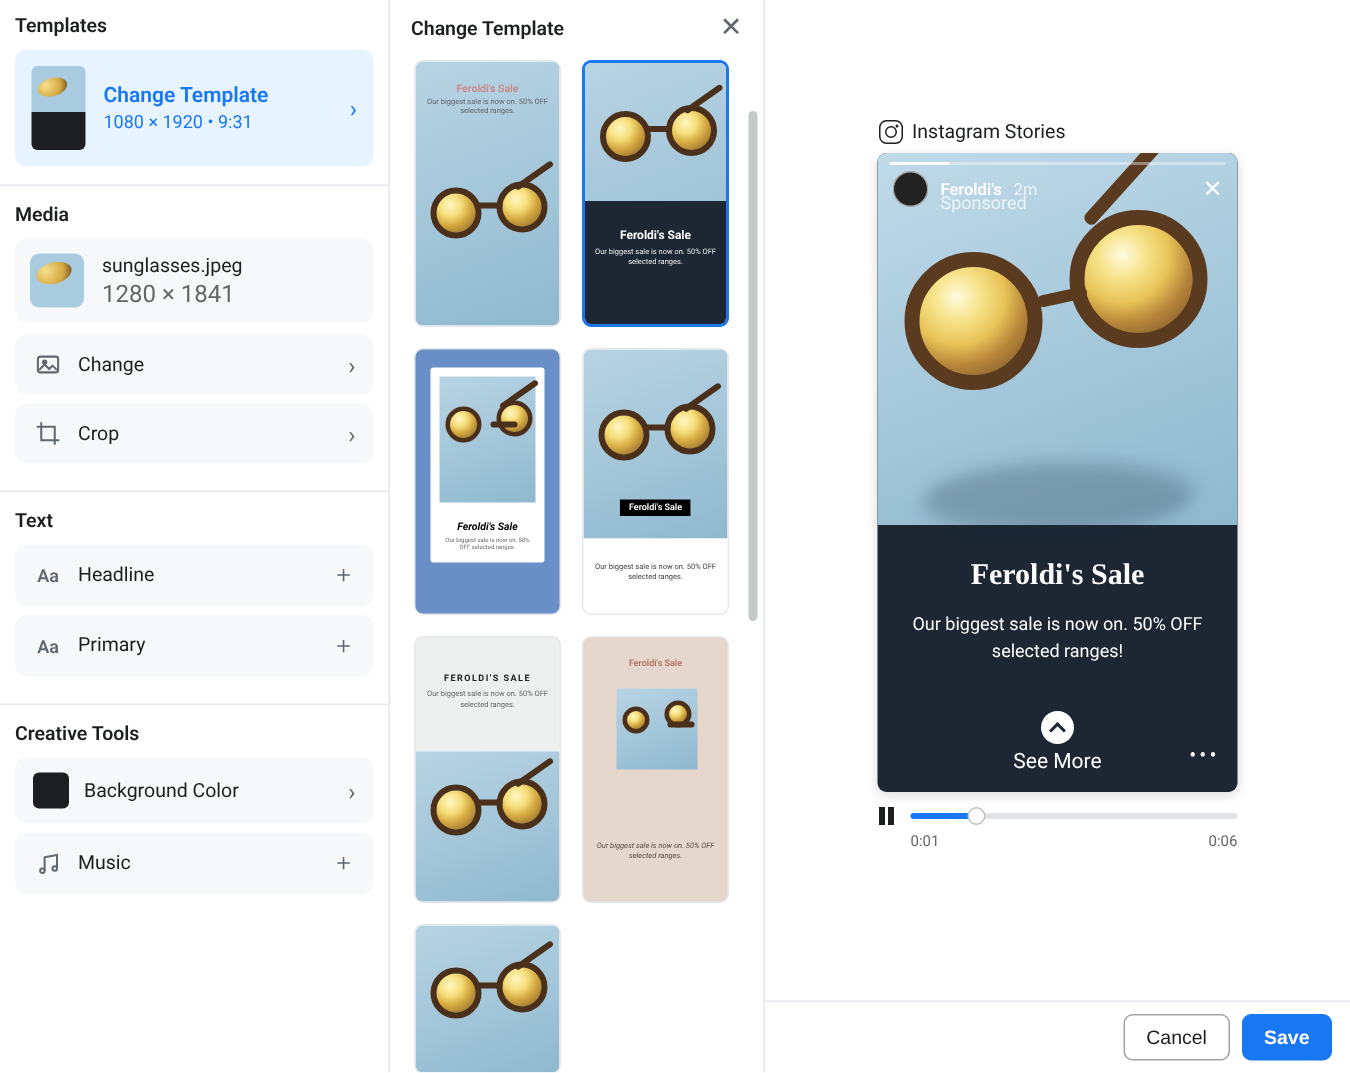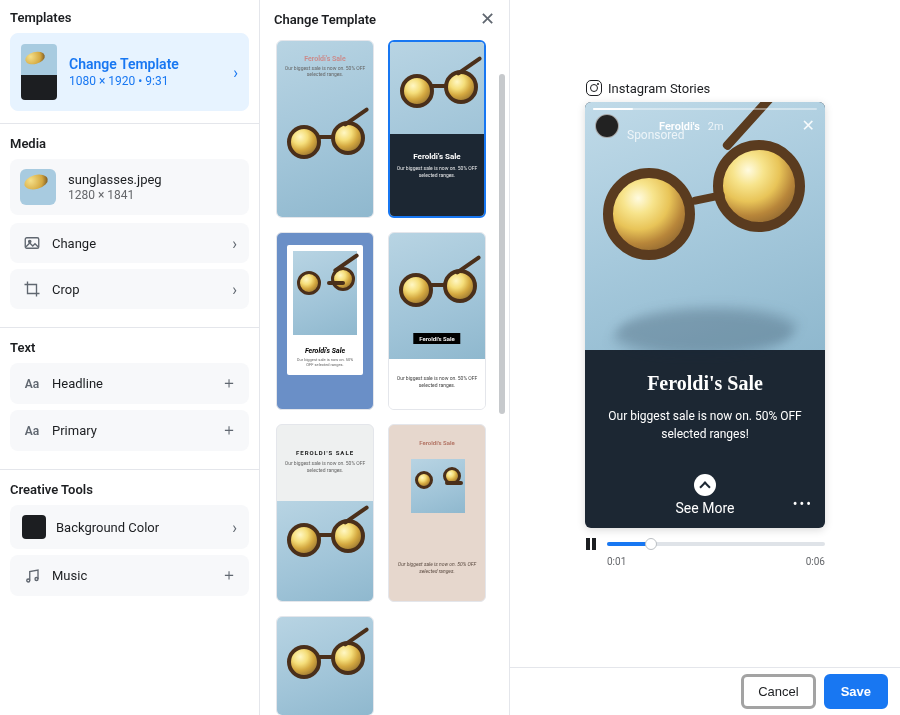--- a/index.html
+++ b/index.html
@@ -18,21 +18,21 @@
   .template-thumb::after { content: ""; position: absolute; top: 8px; left: 4px; width: 20px; height: 12px; border-radius: 50%; background: radial-gradient(circle at 30% 30%, #f5e08a, #d4a840 60%, #5a3b1a 100%); transform: rotate(-15deg); }
   .template-info { flex: 1; }
   .template-info .title { color: #1877f2; font-weight: 600; font-size: 14px; }
   .template-info .sub { color: #1877f2; font-size: 12px; margin-top: 2px; }
   .chev { color: #1877f2; font-size: 16px; }
 
   .media-card { background: #f7f8fa; border-radius: 8px; padding: 10px; display: flex; align-items: center; gap: 12px; margin-bottom: 8px; }
   .media-thumb { width: 36px; height: 36px; border-radius: 6px; background: #a8cbe0; position: relative; overflow: hidden; }
   .media-thumb::after { content: ""; position: absolute; top: 6px; left: 4px; width: 24px; height: 14px; border-radius: 50%; background: radial-gradient(circle at 30% 30%, #f5e08a, #d4a840 60%, #5a3b1a 100%); transform: rotate(-15deg); }
   .media-info .name { font-size: 13px; color: #1c1e21; }
-  .media-info .dim { font-size: 12px; color: #65676b; margin-top: 1px; }
+  .media-info .dim { font-size: 16px; color: #65676b; margin-top: 1px; }
 
   .row-btn { background: #f7f8fa; border-radius: 8px; padding: 10px 12px; display: flex; align-items: center; gap: 10px; cursor: pointer; margin-bottom: 6px; }
   .row-btn .icon { width: 20px; height: 20px; display: flex; align-items: center; justify-content: center; }
   .row-btn .lbl { flex: 1; font-size: 13px; color: #1c1e21; }
   .row-btn .trail { color: #606770; font-size: 16px; }
 
   .swatch { width: 24px; height: 24px; border-radius: 4px; background: #1c1e21; }
 
   
   .templates-panel { width: 250px; height: 100%; border-right: 1px solid #e4e6eb; position: relative; display: flex; flex-direction: column; }
@@ -115,21 +115,21 @@
   .story .hero .glasses-lg .lens-lg.l { left: -4px; top: 22px; }
   .story .hero .glasses-lg .lens-lg.r { right: 2px; top: -6px; }
   .story .hero .glasses-lg .bridge-lg { position: absolute; left: 84px; top: 48px; width: 34px; height: 8px; background: #5a3b1f; border-radius: 4px; transform: rotate(-12deg); }
   .story .hero .glasses-lg .arm-lg { position: absolute; right: 24px; top: -28px; width: 70px; height: 9px; background: #5a3b1f; border-radius: 4px; transform: rotate(-48deg); }
   .story .hero .shadow-lg { position: absolute; bottom: -6px; left: 30px; width: 180px; height: 48px; background: rgba(20,40,60,.25); filter: blur(6px); transform: skewX(-20deg); border-radius: 50%; }
 
   .story .topbar { position: absolute; top: 0; left: 0; right: 0; height: 40px; display: flex; align-items: center; padding: 0 10px; gap: 8px; }
   .story .progress { position: absolute; top: 6px; left: 8px; right: 8px; height: 2px; background: rgba(255,255,255,.4); border-radius: 1px; }
   .story .progress::after { content: ""; position: absolute; left: 0; top: 0; bottom: 0; width: 18%; background: #fff; border-radius: 1px; }
   .story .avatar { width: 24px; height: 24px; border-radius: 50%; background: #222; border: 1px solid rgba(255,255,255,.6); margin-top: 8px; display:flex; align-items:center; justify-content:center; font-size:6px; color:#ccc; font-style:italic;}
-  .story .brand { font-size: 11px; color: #fff; font-weight: 600; margin-top: 8px; margin-left: 32px; }
+  .story .brand { font-size: 11px; color: #fff; font-weight: 600; margin-top: 8px; }
   .story .meta { font-size: 11px; color: rgba(255,255,255,.75); margin-top: 8px; }
   .story .sponsored { font-size: 12px; color: rgba(255,255,255,.75); position: absolute; top: 26px; left: 42px; }
   .story .x { position: absolute; top: 14px; right: 10px; color: rgba(255,255,255,.9); font-size: 16px; }
 
   .story .content { position: absolute; top: 248px; left: 0; right: 0; bottom: 0; text-align: center; color: #fff; padding: 22px 20px 0 20px; }
   .story .content .h { font-family: Georgia, 'Times New Roman', serif; font-size: 20px; font-weight: 700; }
   .story .content .s { font-size: 12px; margin-top: 12px; line-height: 1.5; }
   .story .cta { position: absolute; bottom: 12px; left: 0; right: 0; text-align: center; color: #fff; }
   .story .cta .circ { width: 22px; height: 22px; border-radius: 50%; background: #fff; margin: 0 auto 4px auto; position: relative; }
   .story .cta .circ::after { content: ""; position: absolute; left: 7px; top: 9px; width: 6px; height: 6px; border-left: 2px solid #1c2733; border-top: 2px solid #1c2733; transform: rotate(45deg); }
@@ -140,21 +140,21 @@
   .player-row { display: flex; align-items: center; gap: 10px; }
   .pause { width: 12px; height: 12px; position: relative; cursor: pointer; }
   .pause::before, .pause::after { content: ""; position: absolute; top: 0; width: 4px; height: 12px; background: #1c1e21; }
   .pause::before { left: 1px; } .pause::after { right: 1px; }
   .track { flex: 1; height: 4px; background: #dfe3e8; border-radius: 2px; position: relative; }
   .track-fill { position: absolute; left: 0; top: 0; bottom: 0; width: 20%; background: #1877f2; border-radius: 2px; }
   .track-thumb { position: absolute; left: 20%; top: 50%; width: 12px; height: 12px; background: #fff; border: 1px solid #bcc0c4; border-radius: 50%; transform: translate(-50%, -50%); }
   .times { display: flex; justify-content: space-between; margin-top: 6px; font-size: 10px; color: #65676b; padding-left: 22px; }
 
   .footer { height: 48px; border-top: 1px solid #e4e6eb; display: flex; align-items: center; justify-content: flex-end; gap: 8px; padding: 0 12px; }
-  .btn { font-size: 13px; padding: 7px 14px; border-radius: 6px; border: 3px solid #a3a3a3; background: #fff; cursor: pointer; color: #1c1e21; }
+  .btn { font-size: 13px; padding: 7px 14px; border-radius: 6px; border: 1px solid #a3a3a3; background: #fff; cursor: pointer; color: #1c1e21; }
   .btn.primary { background: #1877f2; border-color: #1877f2; color: #fff; font-weight: 600; }
 
   svg { display: block; }
 </style>
 </head>
 <body>
 
 <div class="app">
 
   <div class="sidebar">

